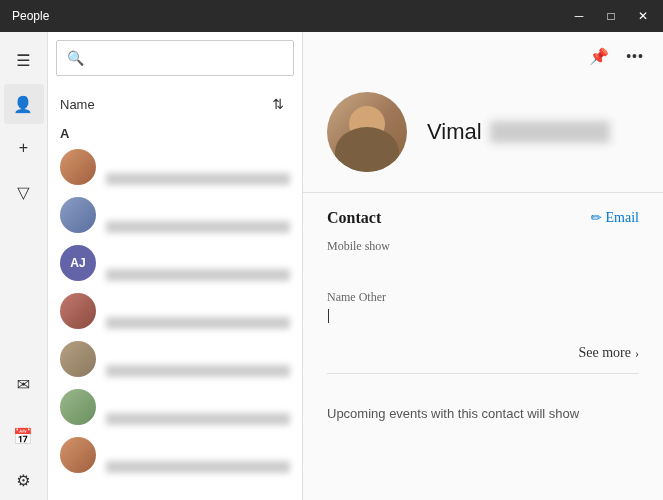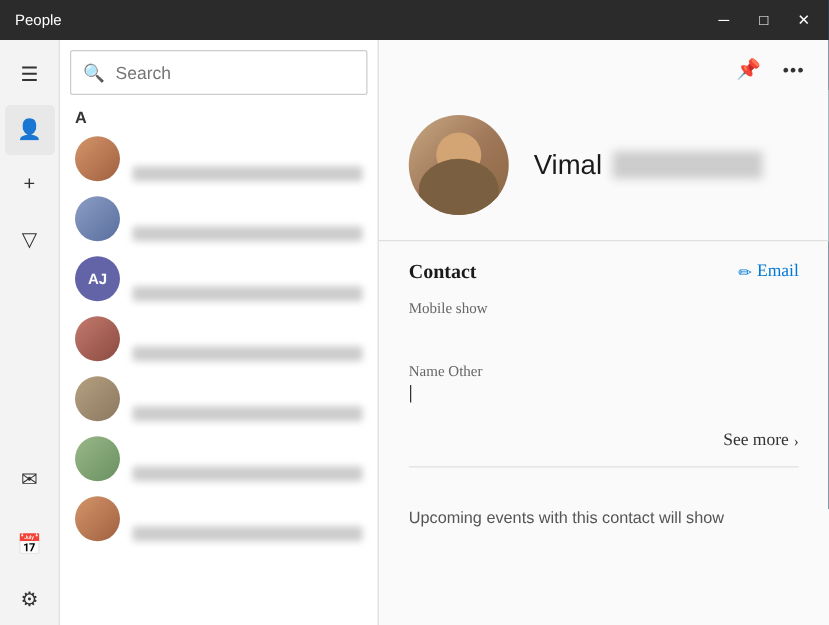--- a/index.html
+++ b/index.html
@@ -9,21 +9,21 @@
       font-family: 'Segoe UI', Arial, sans-serif;
       background: #2b2b2b;
       overflow: hidden;
     }
 
     .app-window {
       width: 663px;
       height: 500px;
       display: flex;
       flex-direction: column;
-      background: #0c4a6e;
+      background: #eab308;
     }
 
     
     .title-bar {
       height: 32px;
       background: #2b2b2b;
       display: flex;
       align-items: center;
       justify-content: space-between;
       padding: 0 12px;
@@ -407,23 +407,30 @@
         <span>📅</span>
       </div>
       <div class="rail-icon">
         <span>⚙</span>
       </div>
     </div>
 
     <div class="contact-list-panel">
       <div class="search-bar">
         <span class="search-icon-inner">🔍</span>
-        <input class="search-input" type="text" placeholder="Search" style="">
-      </div>
-
+      </div>
+
+      <div class="list-toolbar">
+        <span class="list-toolbar-name">Name</span>
+        <div class="list-toolbar-icons">
+          <div class="toolbar-icon-btn">
+            <span>⇅</span>
+          </div>
+        </div>
+      </div>
 
       <div class="section-letter">A</div>
 
       <div class="contact-list">
         <div class="contact-item">
           <div class="avatar-photo avatar-sim-1" style="border-radius:50%;"></div>
           <div class="contact-name-blur"></div>
         </div>
         <div class="contact-item">
           <div class="avatar-photo avatar-sim-2" style="border-radius:50%;"></div>

